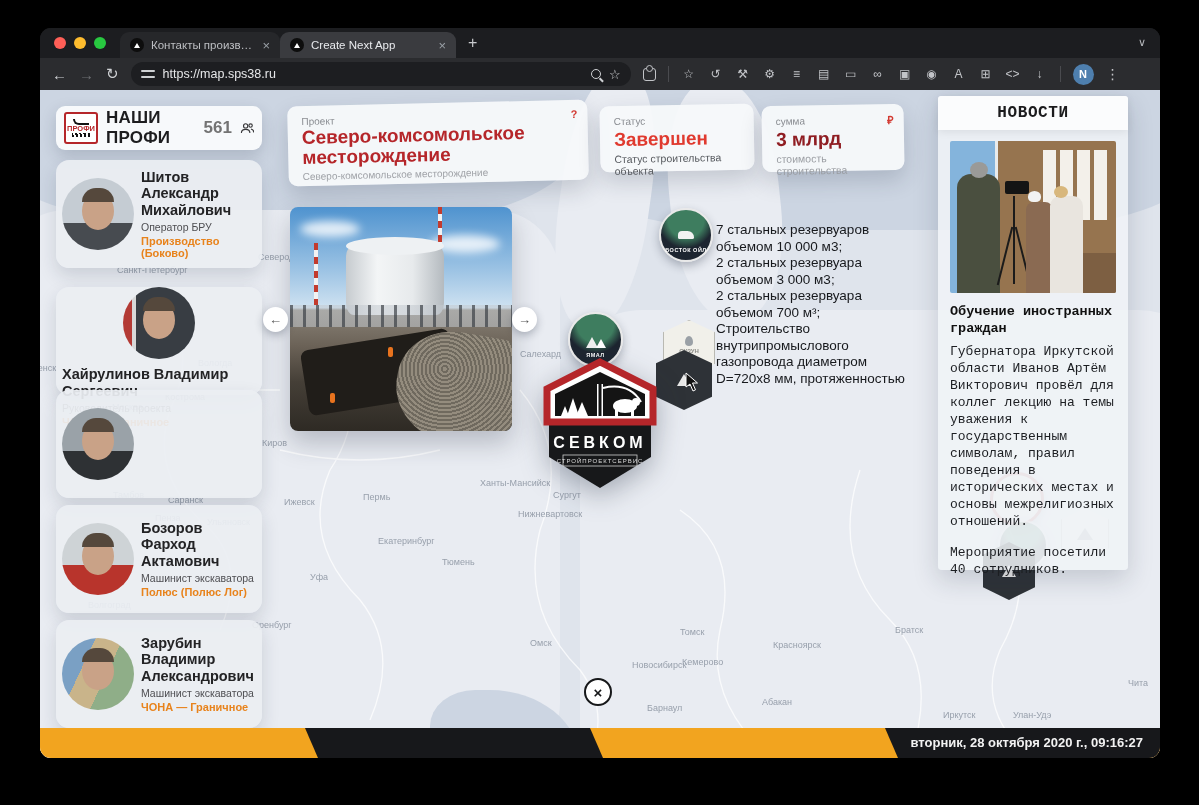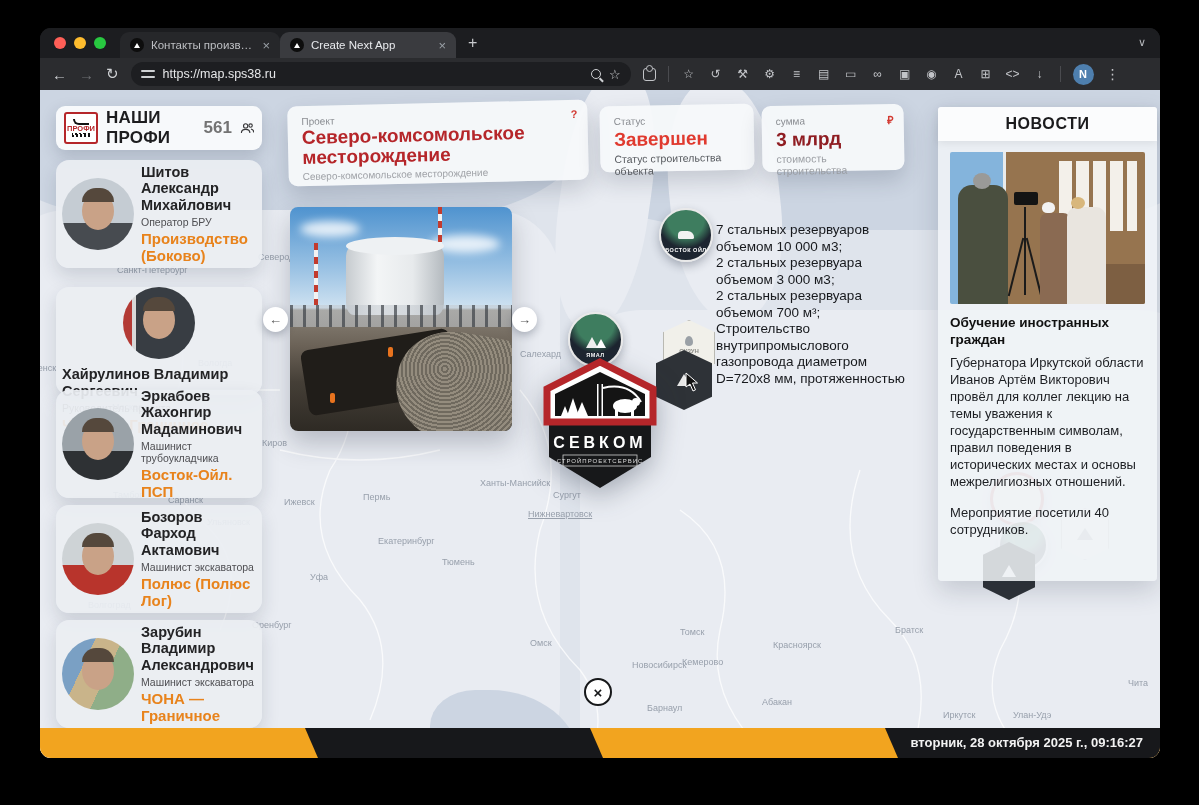--- a/index.html
+++ b/index.html
@@ -73,21 +73,21 @@
     border-radius:16px 16px 0 0;background:#55483c;}
   .p1{background:linear-gradient(#c5ccd3 62%,#474b50 62%);}
   .p2{background:linear-gradient(90deg,#b33a35 0 12%,#d8d8d8 12% 18%,#383d43 18%);}
   .p3{background:linear-gradient(#9aa2a8 60%,#2e3134 60%);}
   .p4{background:linear-gradient(#ced3d6 58%,#b8342c 58%);}
   .p5{background:linear-gradient(115deg,#7aa0c4 0 32%,#c9b48a 32% 58%,#8fae88 58%),
       linear-gradient(#888 60%,#3a3d42 60%);}
   .emp .txt{display:flex;flex-direction:column;gap:1px;min-width:0;}
   .emp .nm{font-size:14.5px;font-weight:bold;color:#232325;line-height:16.5px;}
   .emp .rl{font-size:10.5px;color:#4e4e52;margin-top:2px;}
-  .emp .un{font-size:15px;color:#e8831c;font-weight:bold;margin-top:1px;}
+  .emp .un{font-size:11px;color:#e8831c;font-weight:bold;margin-top:1px;}
   
   .card{position:absolute;background:rgba(246,248,250,.96);border-radius:9px;
     box-shadow:0 10px 22px rgba(30,40,60,.18);padding:10px 14px;z-index:3;}
   .c-label{font-size:10px;color:#8a8d92;}
   .c-proj{left:248px;top:13px;width:300px;height:80px;transform:rotate(-1.3deg);}
   .c-proj .t{font-size:19px;line-height:20px;font-weight:bold;color:#b5262a;margin-top:1px;}
   .c-proj .st{font-size:10px;color:#a0a3a8;margin-top:3px;}
   .c-help{position:absolute;right:10px;top:8px;color:#d23a32;font-size:11px;font-weight:bold;}
   .c-stat{left:560px;top:15px;width:154px;height:66px;transform:rotate(-1deg);}
   .c-stat .v{font-size:19px;font-weight:bold;color:#e03a2f;margin-top:2px;}
@@ -139,22 +139,22 @@
     display:flex;flex-direction:column;align-items:center;justify-content:center;gap:2px;}
   .hex-light{background:#f1f0ea;border:1px solid #b9b9b2;color:#8b8b86;font-size:6px;font-weight:bold;}
   .hex-light .drop{width:8px;height:10px;background:#9aa0a6;border-radius:50% 50% 50% 50%/60% 60% 40% 40%;}
   .hex-light .gold{width:16px;height:5px;background:repeating-linear-gradient(90deg,#d9a520 0 4px,#b8860b 4px 8px);}
   .hex-dark{background:#2e3237;color:#d8d8d8;font-size:5px;}
   .hex-dark .trees2{width:0;height:0;border-left:7px solid transparent;border-right:7px solid transparent;
     border-bottom:12px solid #e8e8e8;}
   .faded{opacity:.55;}
   .fb-red{border:3px solid #c24a44;background:#f2ece6;}
   
-  .news{position:absolute;left:898px;top:17px;width:219px;height:474px;z-index:3;
-    background:rgba(240,243,247,.86);border-radius:4px;box-shadow:0 10px 26px rgba(30,40,60,.18);}
+  .news{position:absolute;left:898px;top:6px;width:190px;height:474px;z-index:3;
+    background:rgba(240,243,247,.86);border-radius:4px;box-shadow:0 10px 26px rgba(30,40,60,.18);font-family:Liberation Mono, monospace;}
   .n-head{height:34px;background:#fbfcfd;border-radius:3px 3px 0 0;display:flex;align-items:center;
     justify-content:center;font-size:16px;font-weight:bold;color:#1b1b1d;letter-spacing:.6px;
     box-shadow:0 2px 8px rgba(0,0,0,.08);}
   .n-photo{margin:11px 12px 0 12px;height:152px;border-radius:2px;position:relative;overflow:hidden;
     background:linear-gradient(90deg,#84b4dc 0 28%,#96744f 28% 100%);}
   .n-photo .frame{position:absolute;left:27%;top:0;bottom:0;width:3px;background:#e8ebec;}
   .n-photo .papers{position:absolute;left:56%;top:6%;width:40%;height:46%;
     background:repeating-linear-gradient(90deg,#f3f0ea 0 13px,#96744f 13px 17px);}
   .n-photo .desk{position:absolute;left:58%;bottom:0;width:42%;height:26%;background:#7d5f42;}
   .n-photo .man1{position:absolute;left:4%;bottom:0;width:26%;height:78%;border-radius:14px 14px 0 0;
@@ -295,21 +295,21 @@
         <span class="city" style="left: 72px; top: 312px;">Москва</span>
         <span class="city" style="left: 222px; top: 348px;">Киров</span>
         <span class="city" style="left: 244px; top: 407px;">Ижевск</span>
         <span class="city" style="left: 323px; top: 402px;">Пермь</span>
         <span class="city" style="left: 338px; top: 446px;">Екатеринбург</span>
         <span class="city" style="left: 402px; top: 467px;">Тюмень</span>
         <span class="city" style="left: 270px; top: 482px;">Уфа</span>
         <span class="city" style="left: 480px; top: 259px;">Салехард</span>
         <span class="city" style="left: 440px; top: 388px;">Ханты-Мансийск</span>
         <span class="city" style="left: 513px; top: 400px;">Сургут</span>
-        <span class="city" style="left: 488px; top: 419px; text-decoration: underline;">Нижневартовск</span>
+        <span class="city" style="left: 478px; top: 419px;">Нижневартовск</span>
         <span class="city" style="left: 73px; top: 400px;">Тамбов</span>
         <span class="city" style="left: 128px; top: 405px;">Саранск</span>
         <span class="city" style="left: 115px; top: 423px;">Пенза</span>
         <span class="city" style="left: 167px; top: 427px;">Ульяновск</span>
         <span class="city" style="left: 48px; top: 510px;">Волгоград</span>
         <span class="city" style="left: 212px; top: 530px;">Оренбург</span>
         <span class="city" style="left: 490px; top: 548px;">Омск</span>
         <span class="city" style="left: 640px; top: 537px;">Томск</span>
         <span class="city" style="left: 592px; top: 570px;">Новосибирск</span>
         <span class="city" style="left: 642px; top: 567px;">Кемерово</span>
@@ -360,25 +360,20 @@
     <div class="emp" style="top:197px;flex-direction:column;">
       <span class="av p2"></span>
       <span class="txt">
           <span class="nm">Хайрулинов Владимир Сергеевич</span>
       <span class="rl">Руководитель проекта</span>
       <span class="un">ЧОНА — Граничное</span>
         </span>
     </div>
     <div class="emp" style="top:300px;">
       <span class="av p3"></span>
-      <span class="txt">
-          <span class="nm">Эркабоев Жахонгир Мадаминович</span>
-      <span class="rl">Машинист трубоукладчика</span>
-      <span class="un">Восток-Ойл. ПСП</span>
-        </span>
     </div>
     <div class="emp" style="top:415px;">
       <span class="av p4"></span>
       <span class="txt">
           <span class="nm">Бозоров Фарход Актамович</span>
       <span class="rl">Машинист экскаватора</span>
       <span class="un">Полюс (Полюс Лог)</span>
         </span>
     </div>
     <div class="emp" style="top:530px;">
@@ -494,17 +489,17 @@
     </div>
 
 
     <div class="xbtn">
         <span>×</span>
       </div>
 
     <div class="bbar">
       <div class="bseg d1"></div>
       <div class="bseg d2"></div>
-      <span class="bdate">вторник, 28 октября 2025 г., 09:16:27</span>
+      <span class="bdate">вторник, 28 октября 2020 г., 09:16:27</span>
     </div>
 
   </div>
 </div>
 
 </body></html>

